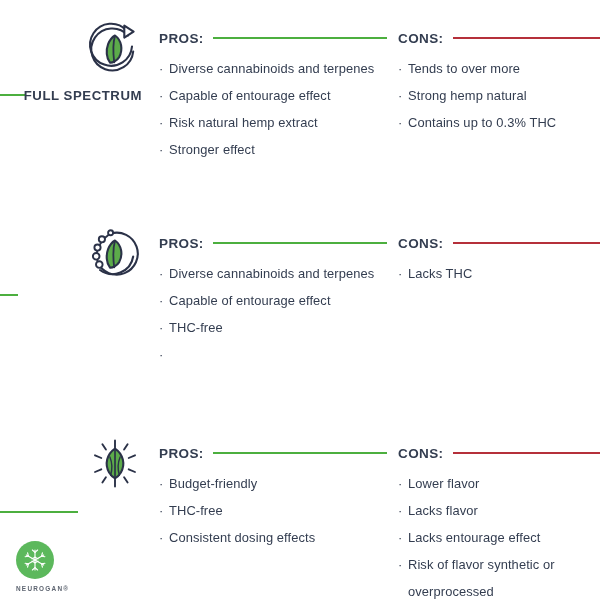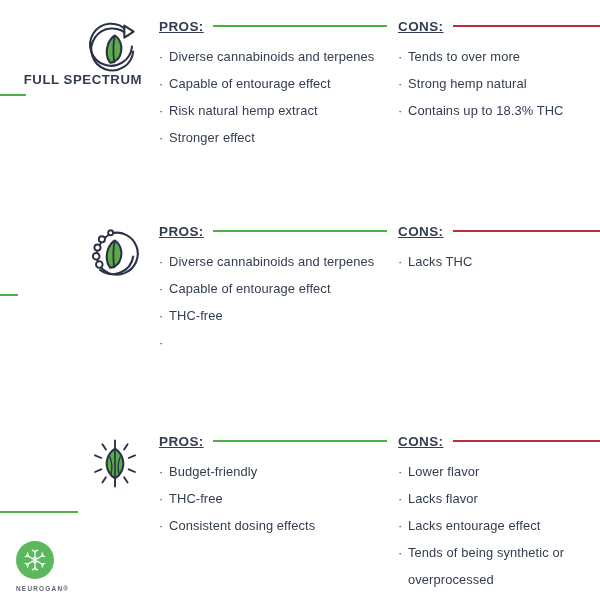--- a/index.html
+++ b/index.html
@@ -57,21 +57,21 @@
     position: absolute;
     right: 8px;
     text-align: right;
     font-size: 13.2px;
     font-weight: 700;
     letter-spacing: 0.55px;
     line-height: 19px;
     color: #333d50;
     white-space: pre-line;
   }
-  .section-full    .cat-label { top: 70px;  width: 128px; }
+  .section-full    .cat-label { top: 86px;  width: 128px; }
   .section-broad   .cat-label { top: 80px;  width: 128px; }
   .section-isolate .cat-label { top: 87px;  width: 128px; }
 
   .left-rule {
     position: absolute;
     left: 0;
     height: 2px;
     background: #4caf3f;
   }
   .section-full    .left-rule { top: 94px;  width: 26px; }
@@ -83,22 +83,21 @@
     position: absolute;
     top: 0;
   }
   .col-pros { left: 159px; width: 228px; }
   .col-cons { left: 398px; width: 202px; }
 
   .col-head {
     display: flex;
     align-items: center;
     height: 20px;
-    margin-top: 16px;
-    text-decoration: underline;
+    margin-top: 28px;
   }
   .col-head-text {
     font-size: 13.5px;
     font-weight: 700;
     letter-spacing: 0.4px;
     color: #333d50;
     white-space: nowrap;
   }
   .head-rule {
     flex: 1 1 auto;
@@ -194,21 +193,21 @@
     </div>
 
     <div class="col col-cons">
       <div class="col-head">
         <span class="col-head-text">CONS:</span>
         <span class="head-rule head-rule-red"></span>
       </div>
       <ul class="bullets">
         <li><span class="dot">·</span><span class="txt">Tends to over more</span></li>
         <li><span class="dot">·</span><span class="txt">Strong hemp natural</span></li>
-        <li><span class="dot">·</span><span class="txt">Contains up to 18.3% THC</span></li>
+        <li><span class="dot">·</span><span class="txt">Contains up to 0.3% THC</span></li>
       </ul>
     </div>
   </div>
 
   <div class="section section-broad">
 
     <div class="left-col">
       <div class="left-rule"></div>
 
       <div class="icon-wrap">
@@ -297,21 +296,21 @@
 
     <div class="col col-cons">
       <div class="col-head">
         <span class="col-head-text">CONS:</span>
         <span class="head-rule head-rule-red"></span>
       </div>
       <ul class="bullets">
         <li><span class="dot">·</span><span class="txt">Lower flavor</span></li>
         <li><span class="dot">·</span><span class="txt">Lacks flavor</span></li>
         <li><span class="dot">·</span><span class="txt">Lacks entourage effect</span></li>
-        <li class="wrap"><span class="dot">·</span><span class="txt">Tends of being synthetic or overprocessed</span></li>
+        <li class="wrap"><span class="dot">·</span><span class="txt">Risk of flavor synthetic or overprocessed</span></li>
       </ul>
     </div>
   </div>
 
   <div class="brand">
     <div class="brand-mark">
       <svg width="26" height="26" viewBox="0 0 26 26">
         <g stroke="#ffffff" stroke-width="1.15" stroke-linecap="round" fill="none">
           <line x1="13" y1="3.0" x2="13" y2="23.0"></line>
           <line x1="4.3" y1="8.0" x2="21.7" y2="18.0"></line>

